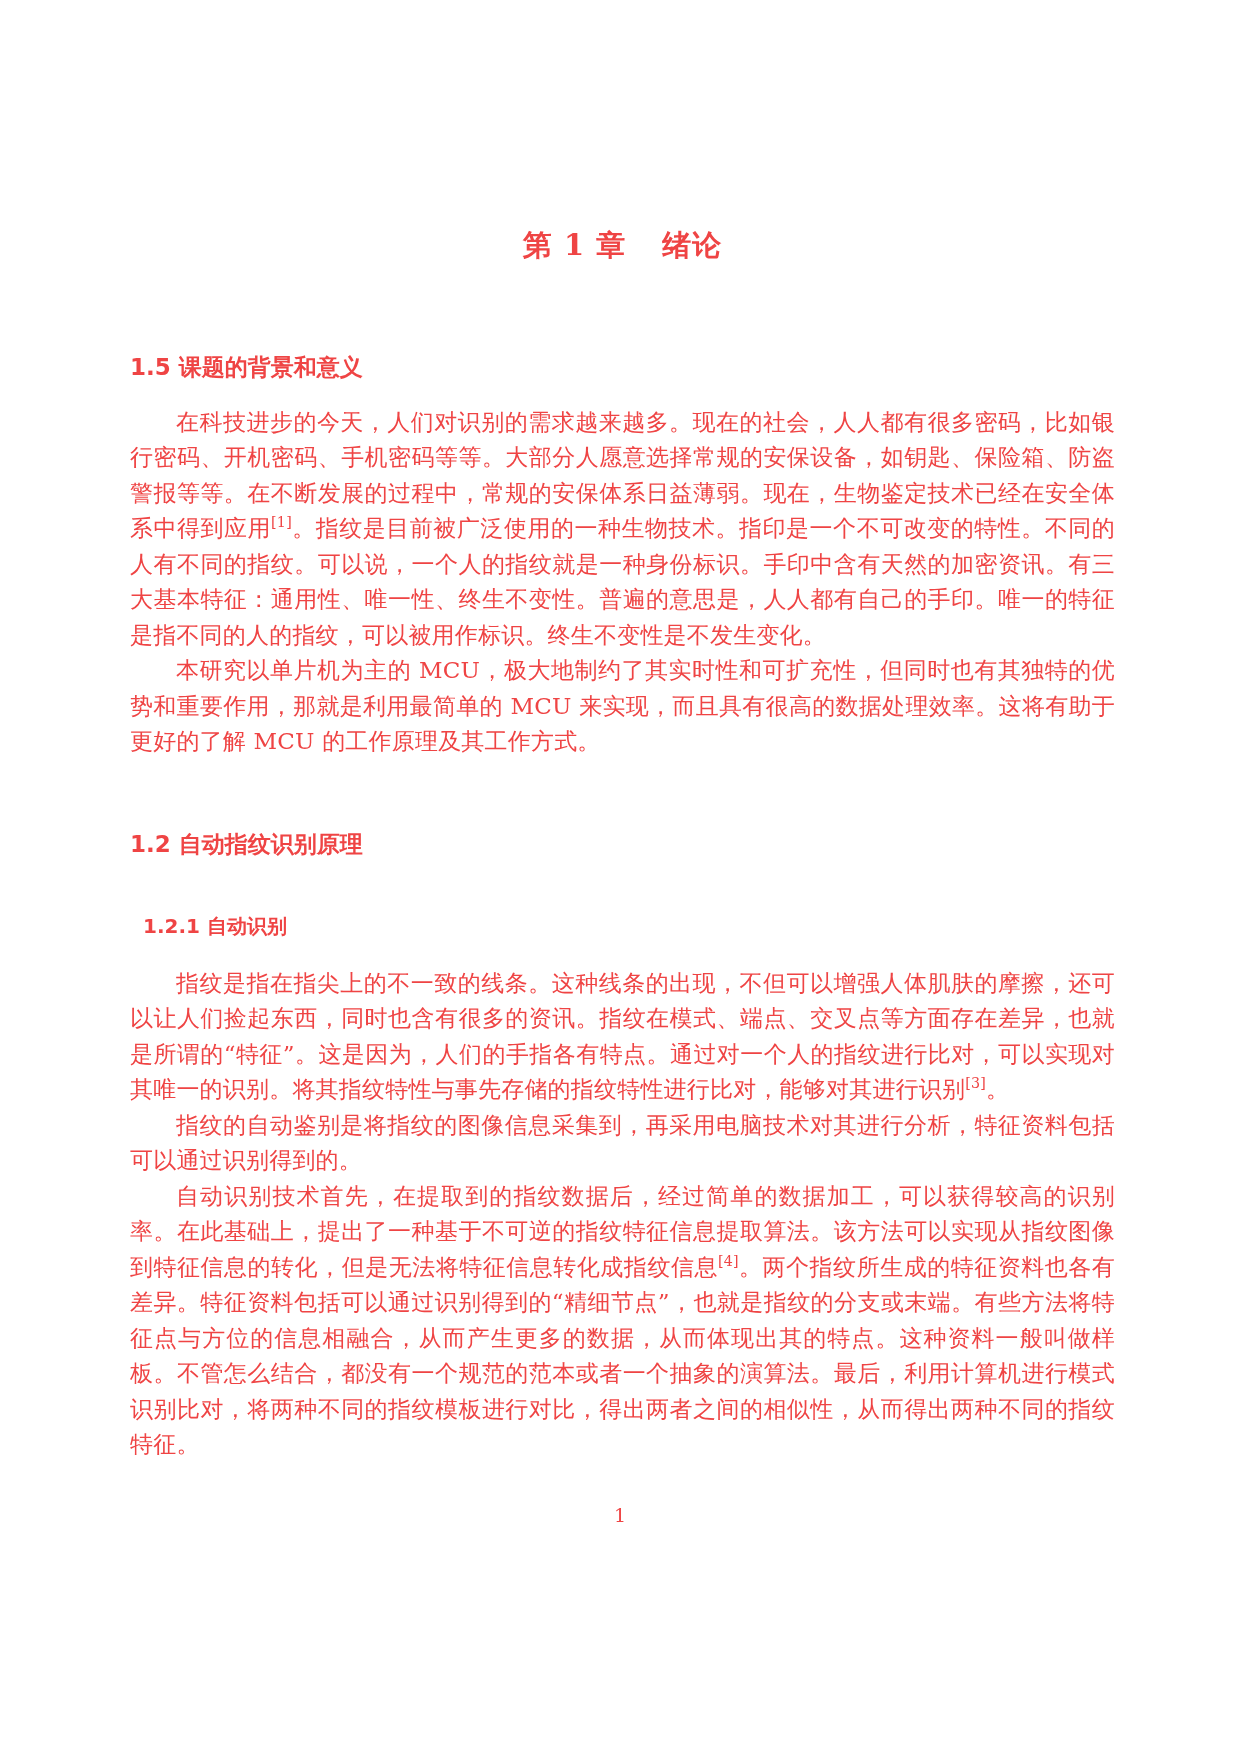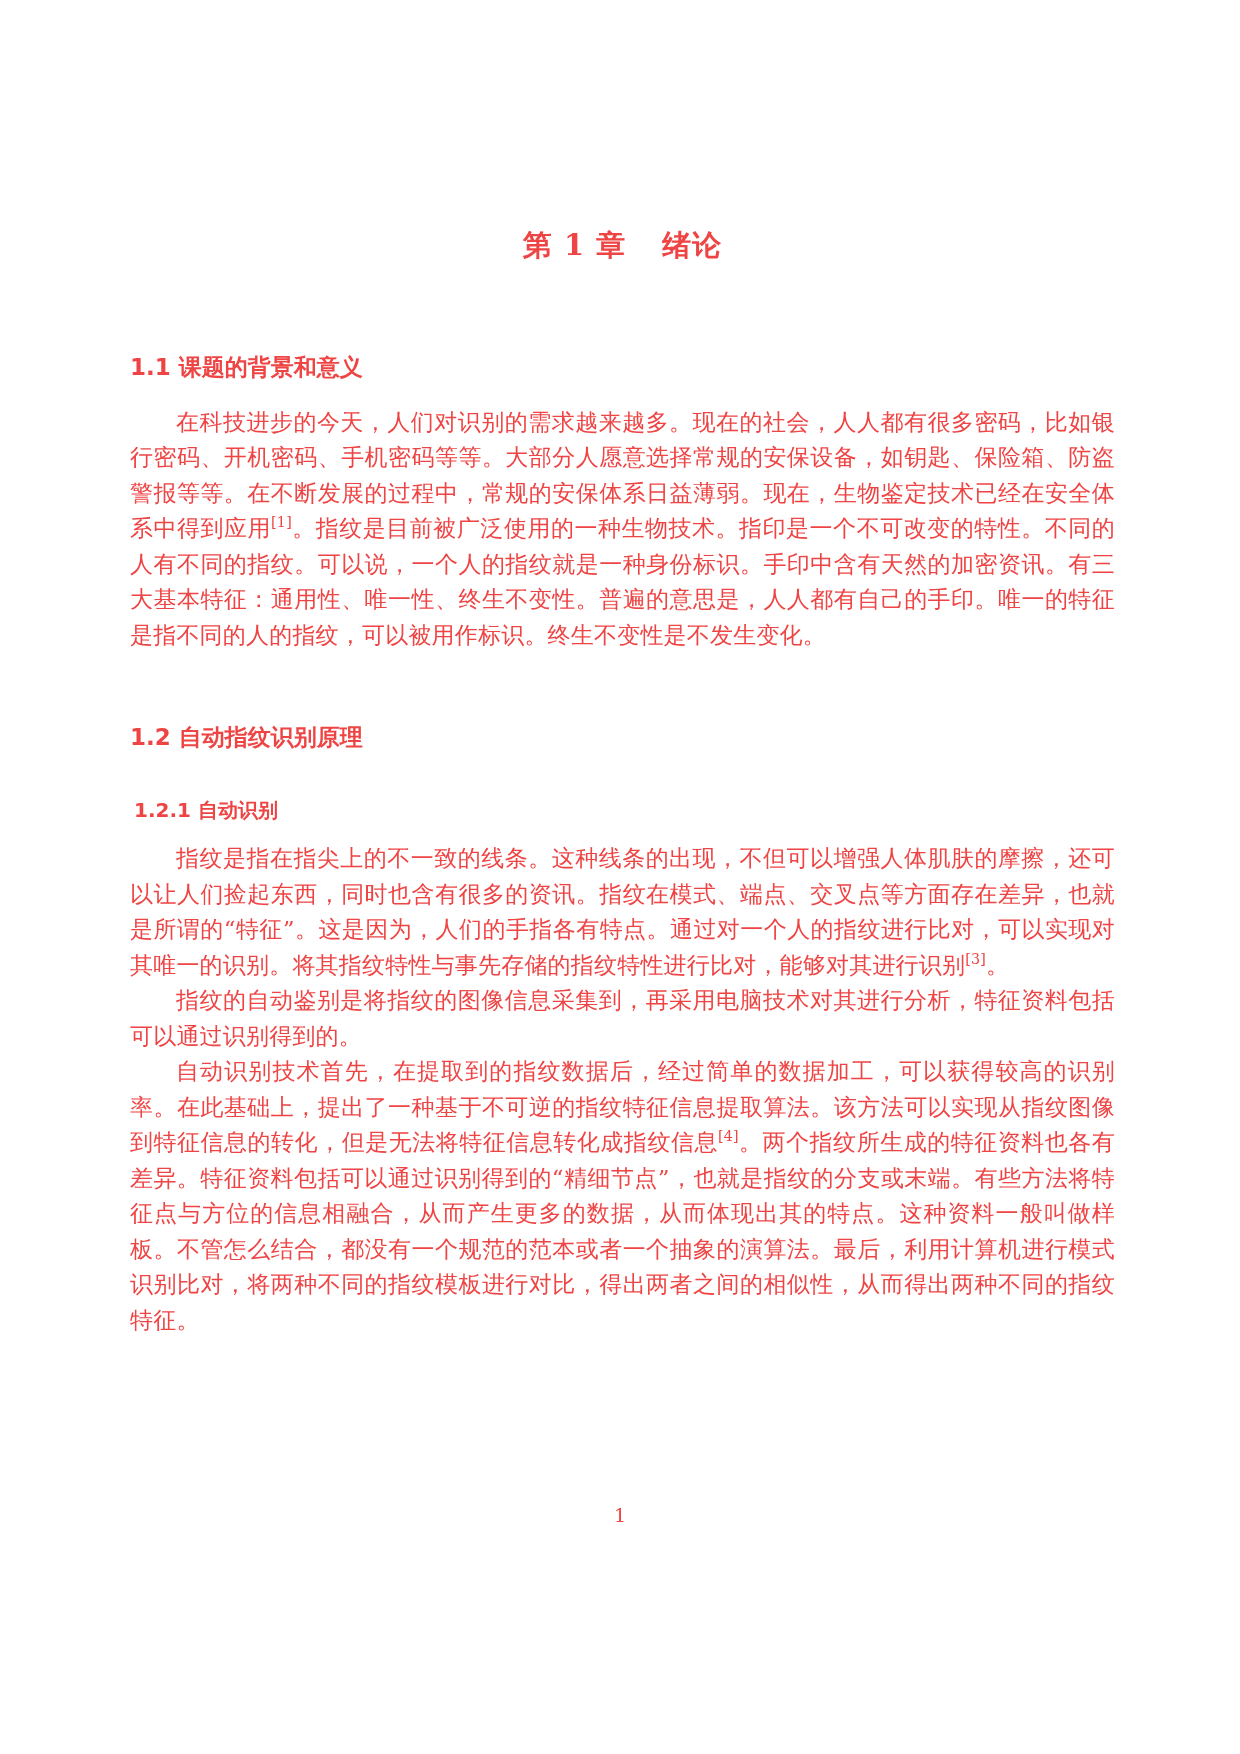--- a/index.html
+++ b/index.html
@@ -41,21 +41,21 @@
   .h2 {
     font-size: 23px;
     font-weight: bold;
     margin: 0;
     line-height: 1.3;
     font-family: "DejaVu Sans", "Liberation Sans", sans-serif;
   }
   .h3 {
     font-size: 20px;
     font-weight: bold;
-    margin: 4px;
+    margin: 13px;
     line-height: 1.3;
     font-family: "DejaVu Sans", "Liberation Sans", sans-serif;
   }
 
   
   .para {
     font-size: 23px;
     line-height: 35.5px;
     text-align: justify;
     text-justify: inter-ideograph;
@@ -92,25 +92,26 @@
 
 <div class="page">
   <div class="content">
 
     <h1 class="chapter-title">
       <span>第 1 章</span><span class="ch-gap"></span><span>绪论</span>
     </h1>
 
     <div class="sp-title-to-h2"></div>
 
-    <h2 class="h2">1.1 课题的背景和意义</h2>
+    <h2 class="h2">1.5 课题的背景和意义</h2>
 
     <div class="sp-h2-to-para"></div>
 
     <p class="para">在科技进步的今天，人们对识别的需求越来越多。现在的社会，人人都有很多密码，比如银行密码、开机密码、手机密码等等。大部分人愿意选择常规的安保设备，如钥匙、保险箱、防盗警报等等。在不断发展的过程中，常规的安保体系日益薄弱。现在，生物鉴定技术已经在安全体系中得到应用<sup class="cite">[1]</sup>。指纹是目前被广泛使用的一种生物技术。指印是一个不可改变的特性。不同的人有不同的指纹。可以说，一个人的指纹就是一种身份标识。手印中含有天然的加密资讯。有三大基本特征：通用性、唯一性、终生不变性。普遍的意思是，人人都有自己的手印。唯一的特征是指不同的人的指纹，可以被用作标识。终生不变性是不发生变化。</p>
+    <p class="para">本研究以单片机为主的 MCU，极大地制约了其实时性和可扩充性，但同时也有其独特的优势和重要作用，那就是利用最简单的 MCU 来实现，而且具有很高的数据处理效率。这将有助于更好的了解 MCU 的工作原理及其工作方式。</p>
 
     <div class="sp-para-to-h2"></div>
 
     <h2 class="h2">1.2 自动指纹识别原理</h2>
 
     <div class="sp-h2-to-h3"></div>
 
     <h3 class="h3">1.2.1 自动识别</h3>
 
     <div class="sp-h3-to-para"></div>

